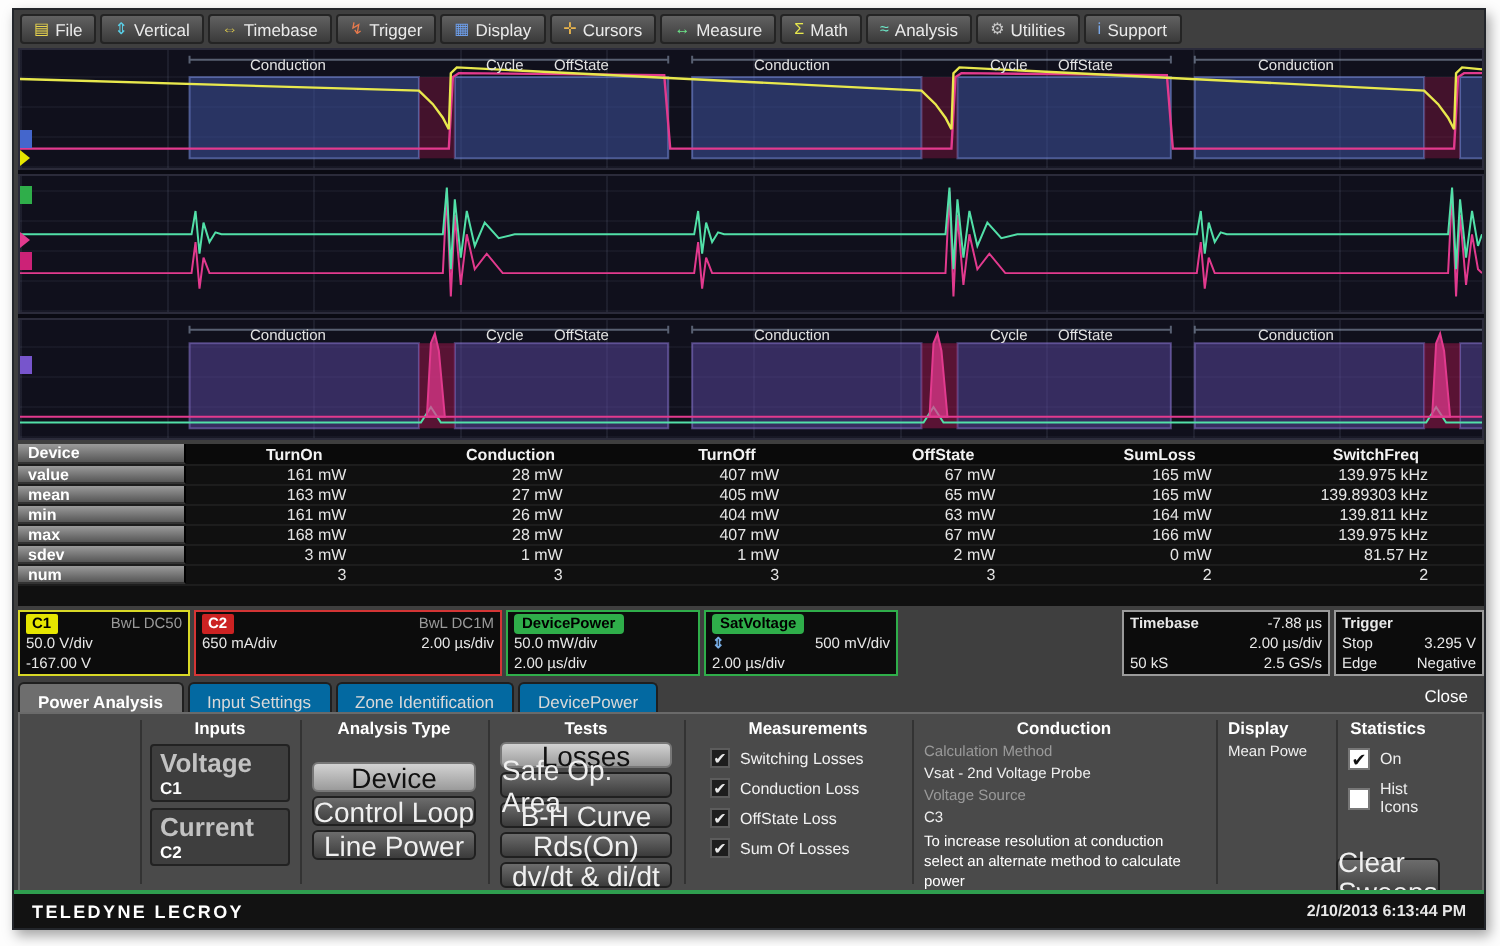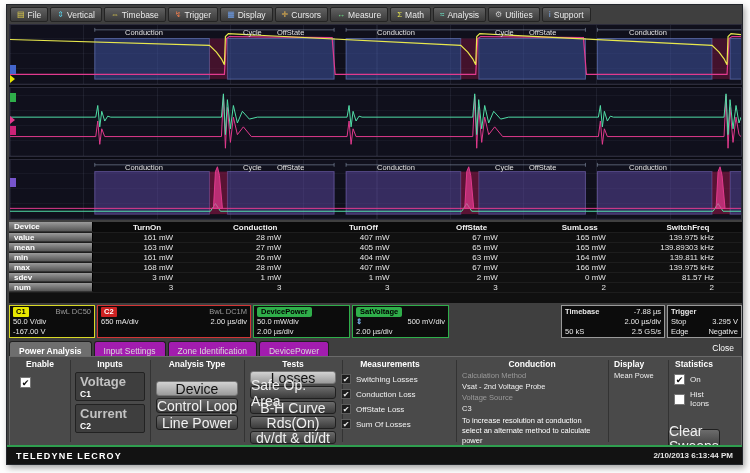--- a/index.html
+++ b/index.html
@@ -54,32 +54,32 @@
   .chtab { display:inline-block; padding:0 3px; font-weight:bold; border-radius:1px; font-size:7.5px; }
   .chtab.c1 { background:#e6e600; color:#000; }
   .chtab.c2 { background:#cc2222; color:#fff; }
   .gpill { display:inline-block; padding:0 4px; background:#2fae4a; color:#000; font-weight:bold; border-radius:2px; font-size:7.5px; }
   .dim { color:#9a9a9a; }
   .updown { color:#7ab0e8; font-weight:bold; }
 
   
   .dlg-tabs { position:absolute; left:2px; top:336px; height:18px; display:flex; gap:2px;justify-content:center; }
   .dtab { display:flex; align-items:center; padding:0 9px; font-size:8.5px; color:#d8d8d8;
-          background:#a21caf; border:1px solid #1f1f1f; border-bottom:none; border-radius:3px 3px 0 0; }
+          background:#0369a1; border:1px solid #1f1f1f; border-bottom:none; border-radius:3px 3px 0 0; }
   .dtab.active { background:#6e6e6e; color:#fff; font-weight:bold; }
   .close-btn { position:absolute; right:8px; top:338px; color:#fff; font-size:8.5px; }
   .dlg { position:absolute; left:2px; top:351px; width:733px; height:90px; background:#4a4a4a; border:1px solid #6a6a6a; }
   .sec { position:absolute; top:0; bottom:0; }
   .vsep { position:absolute; top:3px; bottom:3px; width:1px; background:#333; }
   .sec-h { text-align:center; font-weight:bold; font-size:8.5px; color:#fff; margin-top:2px; }
   .sec-enable { left:0; width:60px; }
   .sec-inputs { left:60px; width:80px; }
   .sec-analysis { left:140px; width:94px; }
   .sec-tests { left:234px; width:98px; }
-  .sec-meas { left:323px; width:114px; }
+  .sec-meas { left:337px; width:114px; }
   .sec-cond { left:446px; width:152px; }
   .sec-display { left:598px; width:60px; }
   .sec-stats { left:658px; width:52px; }
 
   .cb { width:11px; height:11px; background:#fff; border:1px solid #777; display:inline-flex;
         align-items:center; justify-content:center; color:#111; font-size:9px; flex:none; }
   .cb.dark { width:10px; height:10px; background:#1d1d1d; border-color:#5c5c5c; color:#eaeaea; font-size:8px; }
   .cb.checked::after { content:"✔"; }
 
   .ifield { border:1px solid #222; background:#3e3e3e; margin:3px 5px 0; padding:1px 4px; border-radius:2px; }
@@ -376,24 +376,20 @@
 
     <div class="dlg">
       <div class="vsep" style="left:60px"></div>
         <div class="vsep" style="left:140px"></div>
       <div class="vsep" style="left:234px"></div>
         <div class="vsep" style="left:332px"></div>
       <div class="vsep" style="left:446px"></div>
         <div class="vsep" style="left:598px"></div>
       <div class="vsep" style="left:658px"></div>
 
-      <div class="sec sec-enable">
-        <div class="sec-h">Enable</div>
-        <span class="cb checked" style="margin:8px 0 0 10px"></span>
-      </div>
 
       <div class="sec sec-inputs">
         <div class="sec-h">Inputs</div>
         <div>
             <div class="ifield">
               <div class="iflabel">Voltage</div>
               <div class="ifvalue">C1</div>
             </div>
             <div class="ifield">
               <div class="iflabel">Current</div>

